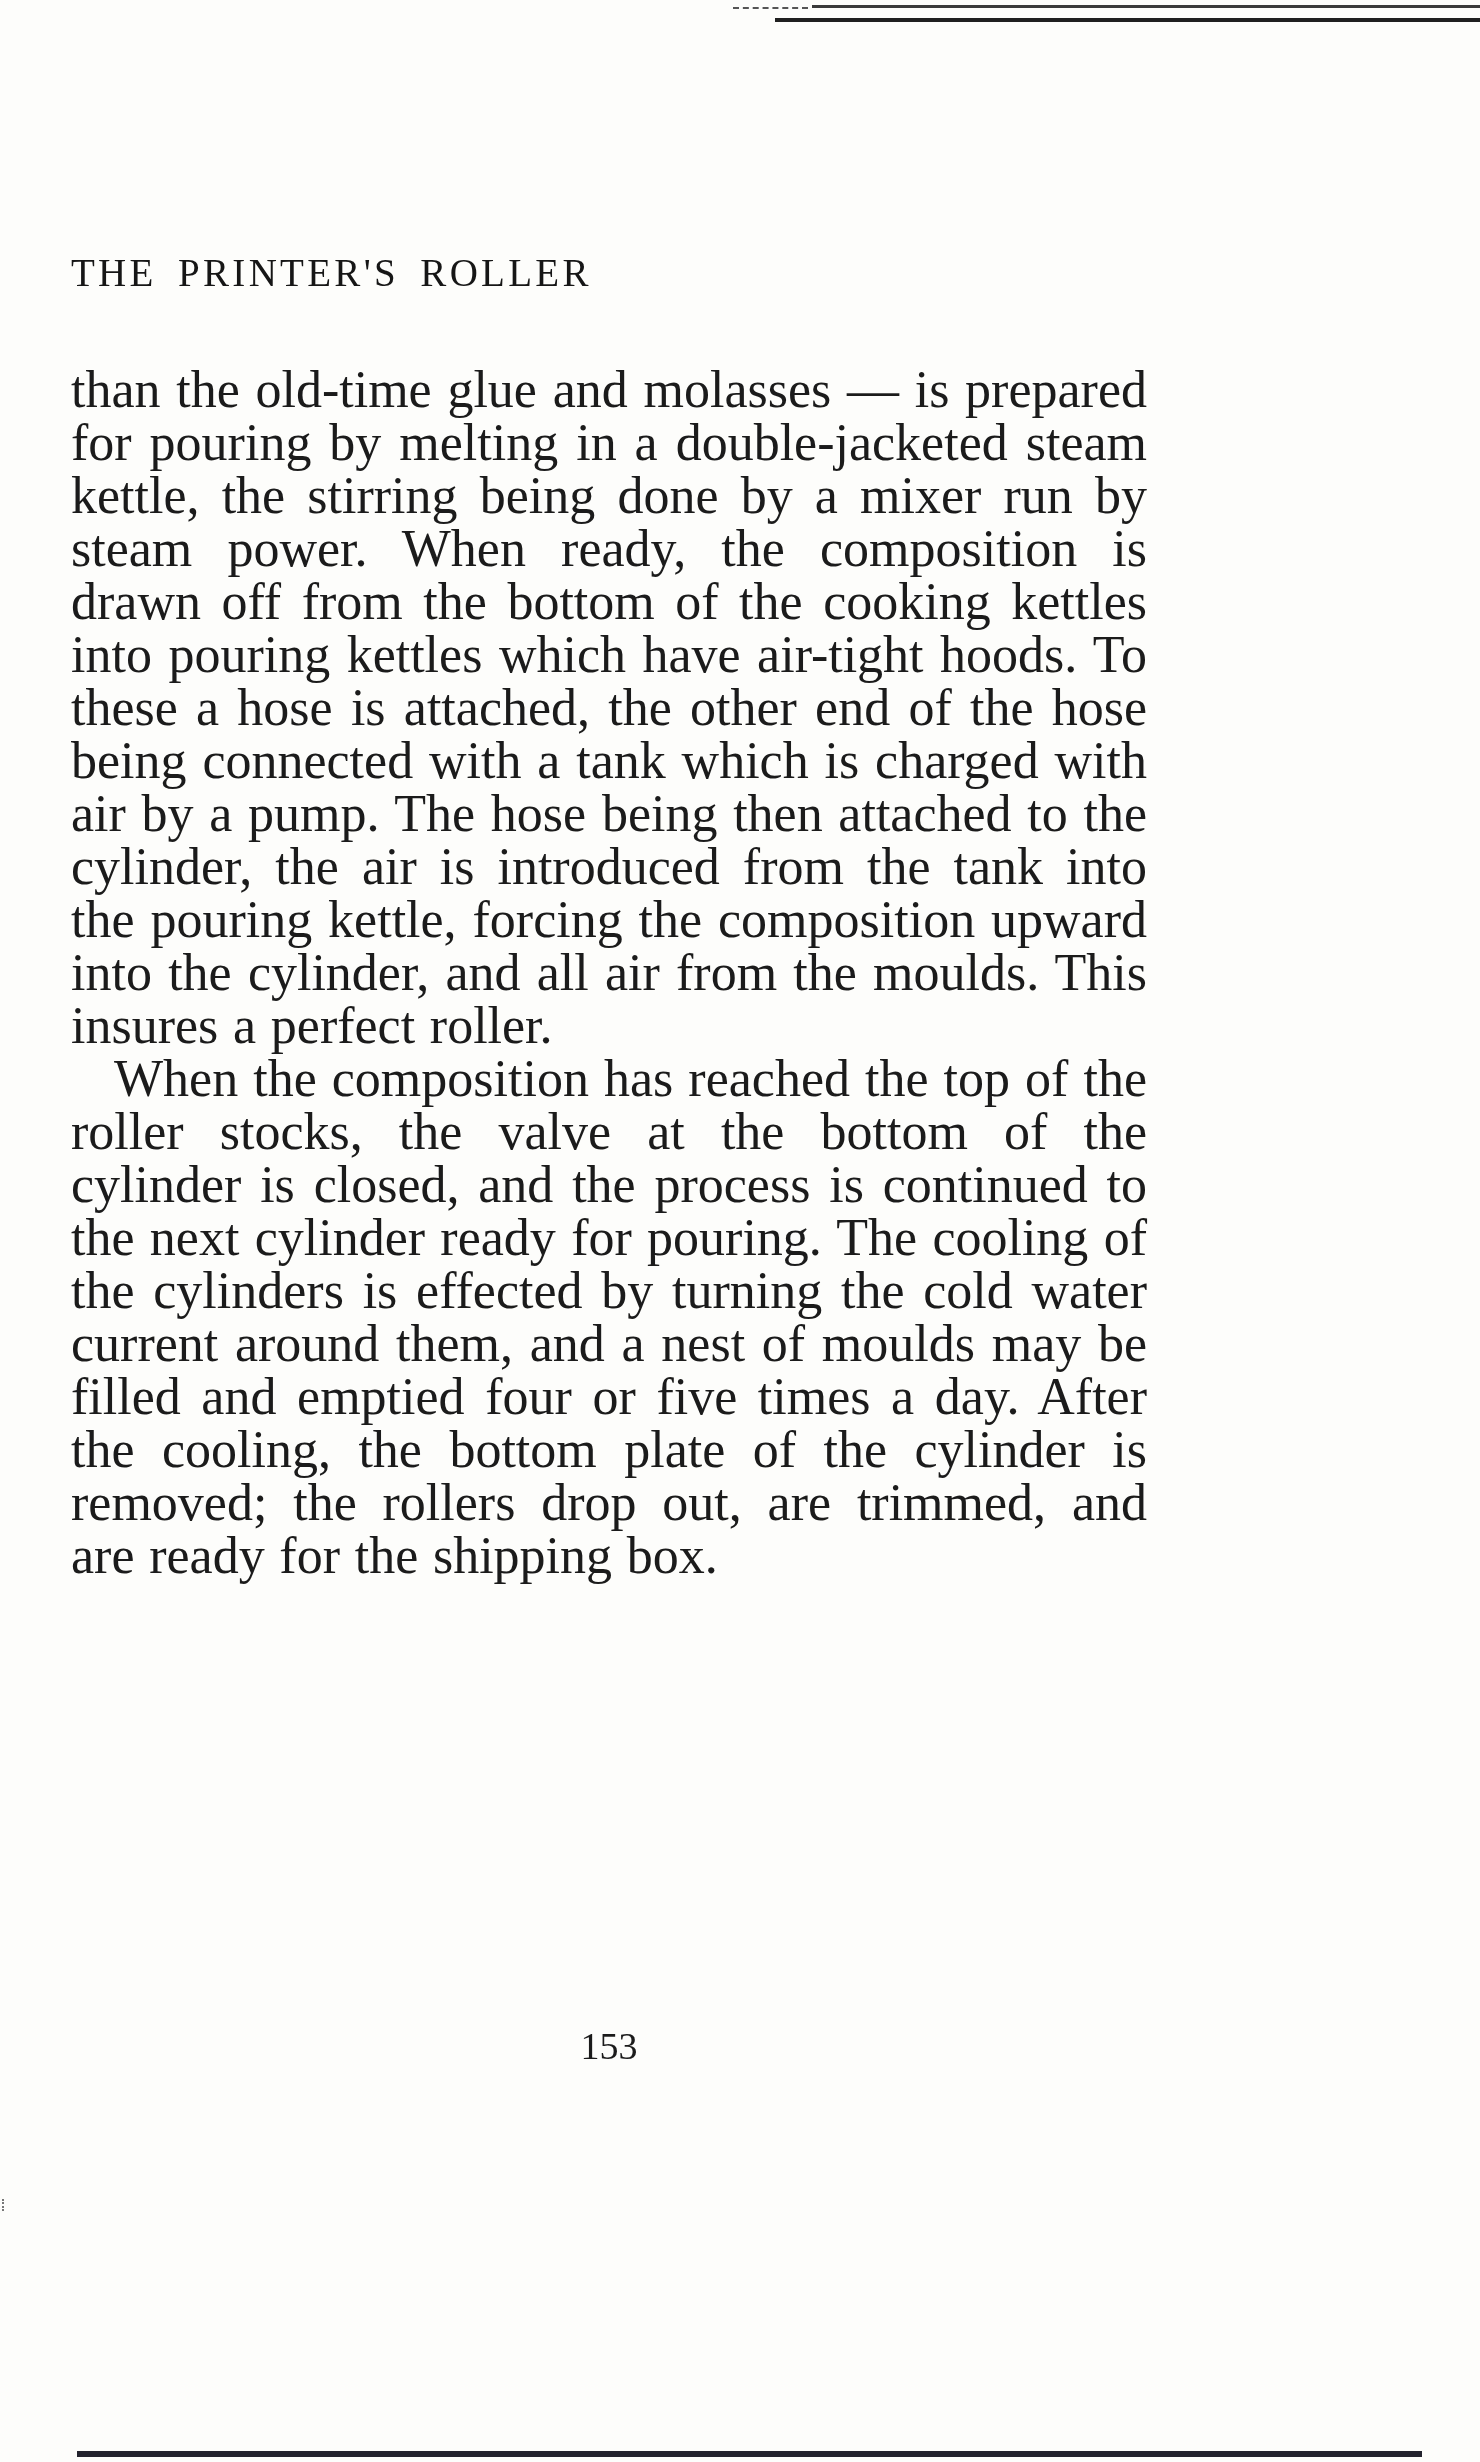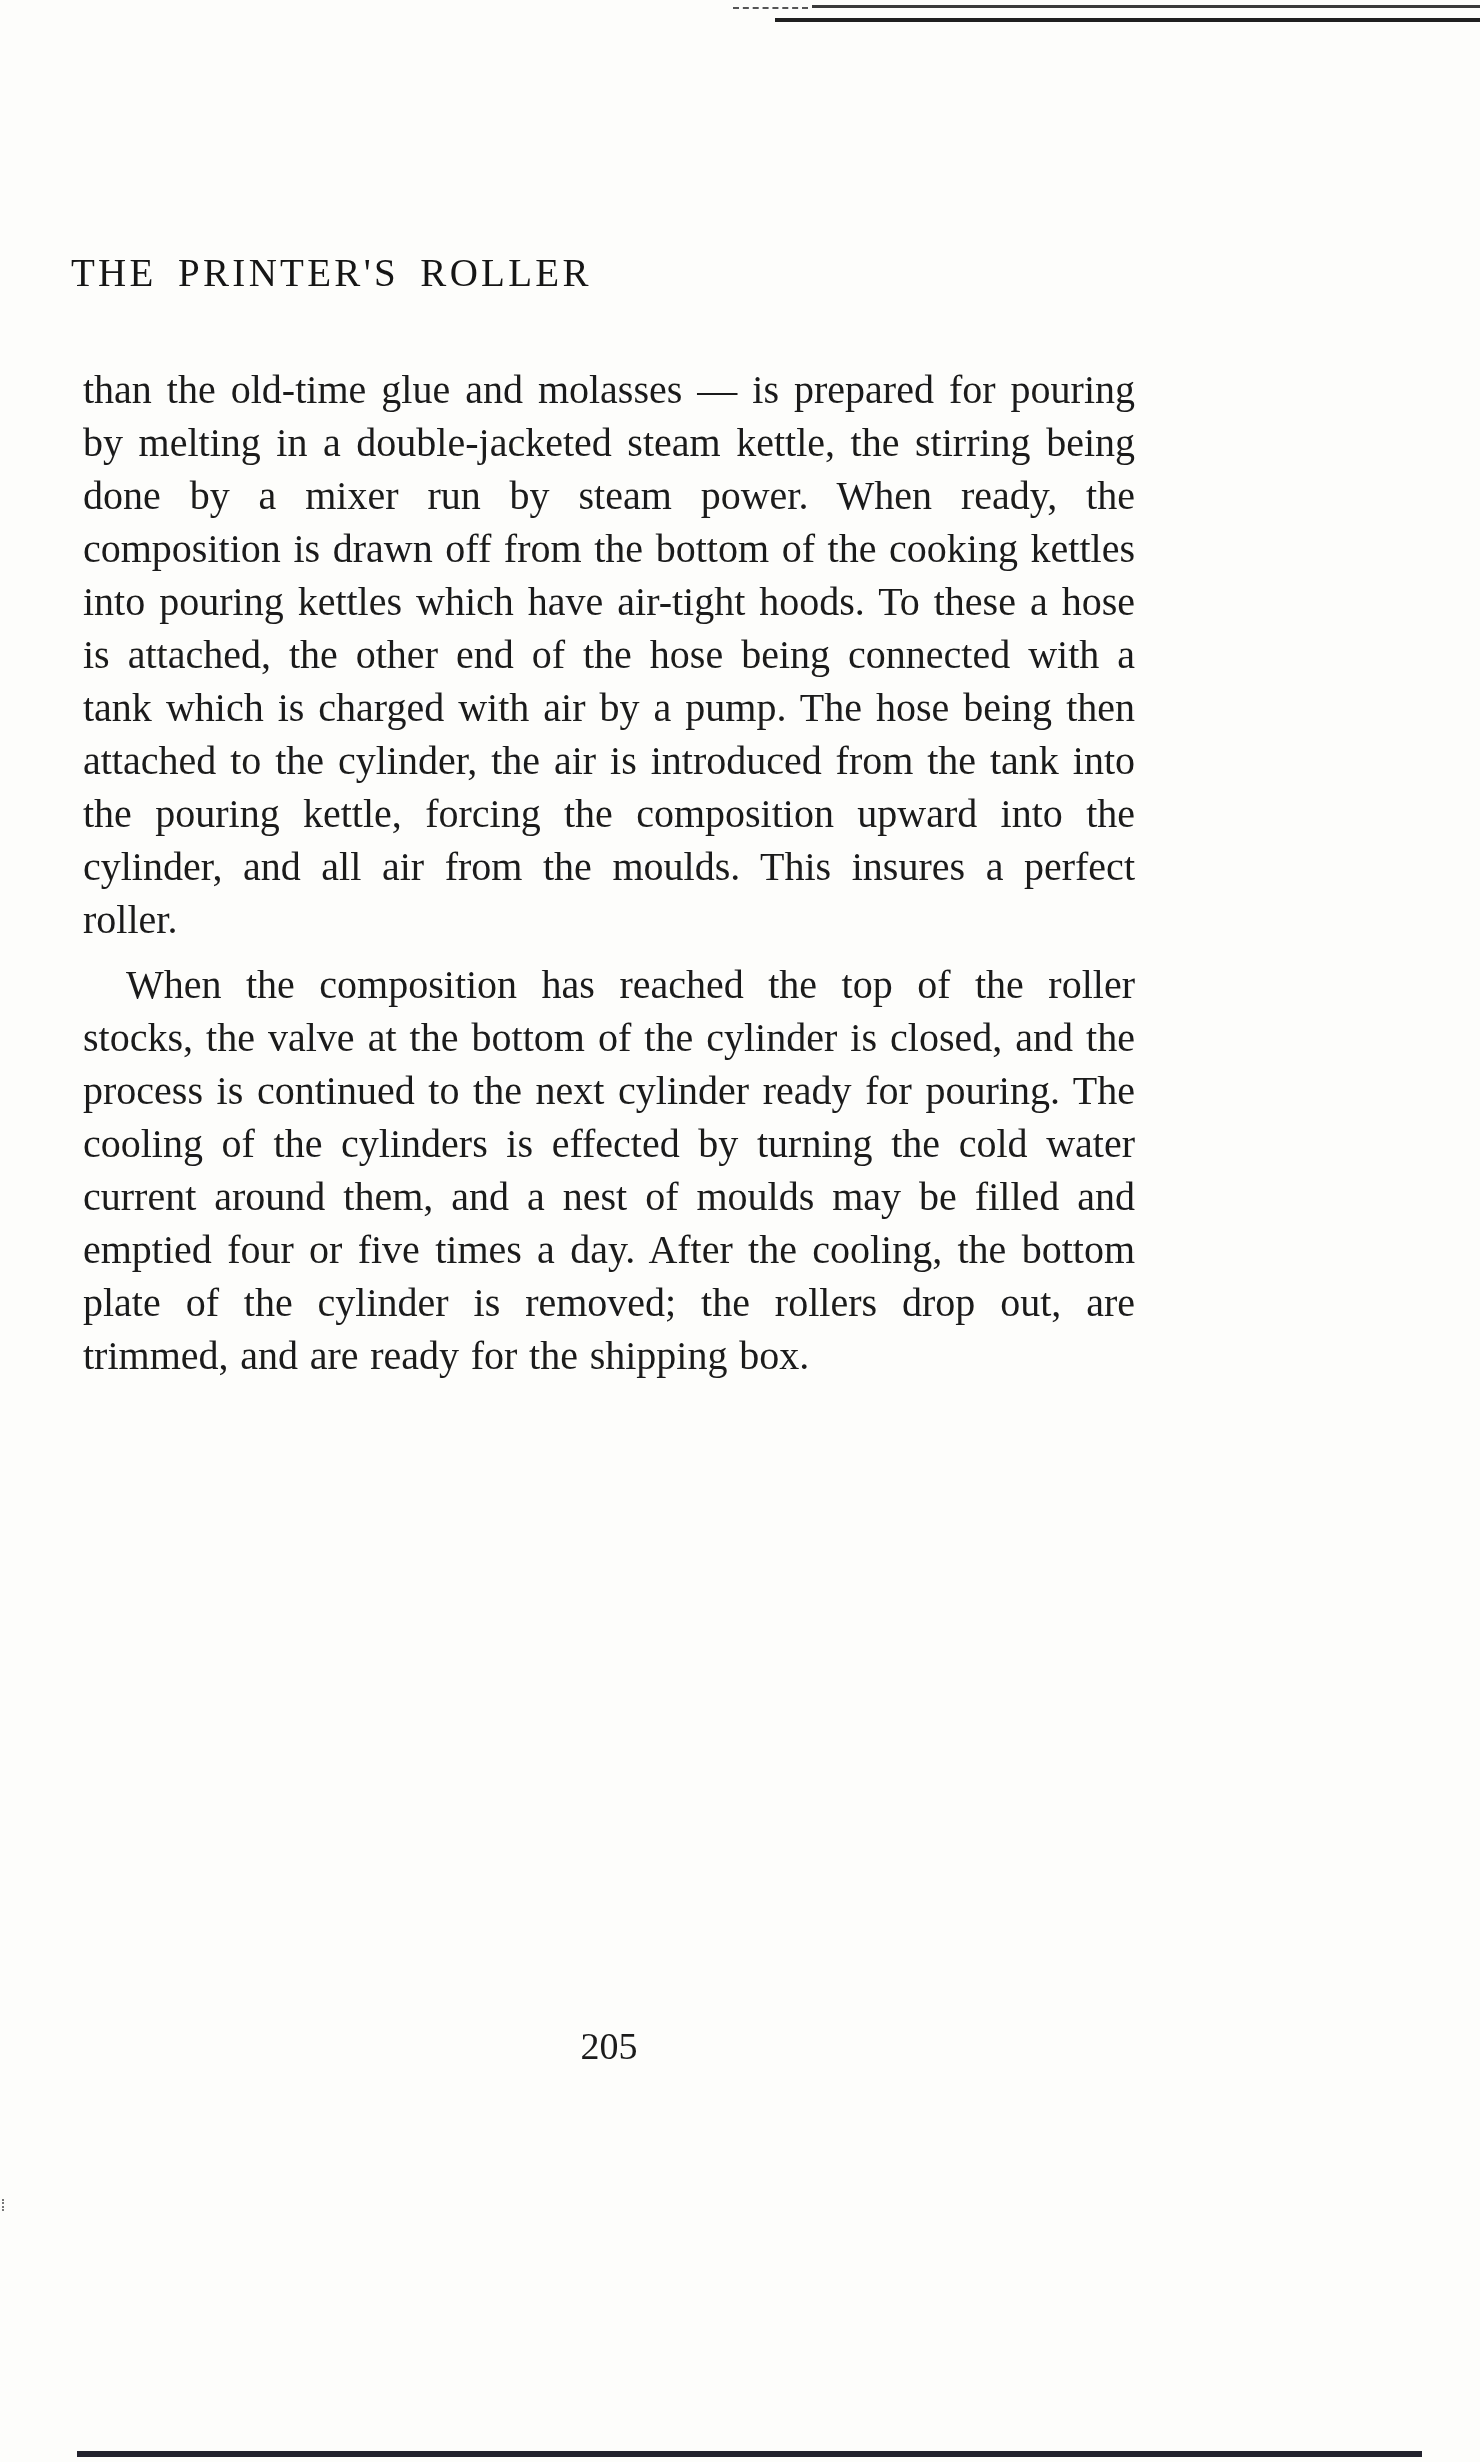--- a/index.html
+++ b/index.html
@@ -66,22 +66,22 @@
   .page-title {
     margin: 0 0 68px 0;
     text-align: left;
     font-size: 39px;
     font-weight: 400;
     letter-spacing: 3.3px;
     word-spacing: 8.3px;
     color: #161616;
   }
   .body-para {
-    margin: 12px;
-    font-size: 40px;
+    margin: 0;
+    font-size: 52px;
     line-height: 53px;
     text-align: justify;
     word-spacing: 1.7px;
     color: #1b1b1b;
   }
   .body-para.indent {
     text-indent: 43px;
   }
   .page-number {
     position: absolute;
@@ -103,19 +103,19 @@
   <div class="top-rule-thick"></div>
 
   <div class="text-block">
     <h1 class="page-title">THE PRINTER'S ROLLER</h1>
 
     <p class="body-para">than the old-time glue and molasses — is prepared for pouring by melting in a double-jacketed steam kettle, the stirring being done by a mixer run by steam power. When ready, the composition is drawn off from the bottom of the cooking kettles into pouring kettles which have air-tight hoods. To these a hose is attached, the other end of the hose being connected with a tank which is charged with air by a pump. The hose being then attached to the cylinder, the air is introduced from the tank into the pouring kettle, forcing the composition upward into the cylinder, and all air from the moulds. This insures a perfect roller.</p>
 
     <p class="body-para indent">When the composition has reached the top of the roller stocks, the valve at the bottom of the cylinder is closed, and the process is continued to the next cylinder ready for pouring. The cooling of the cylinders is effected by turning the cold water current around them, and a nest of moulds may be filled and emptied four or five times a day. After the cooling, the bottom plate of the cylinder is removed; the rollers drop out, are trimmed, and are ready for the shipping box.</p>
   </div>
 
-  <div class="page-number">205</div>
+  <div class="page-number">153</div>
 
   <div class="left-edge-mark"></div>
   <div class="bottom-rule"></div>
 
 </div>
 
 
 </body></html>

